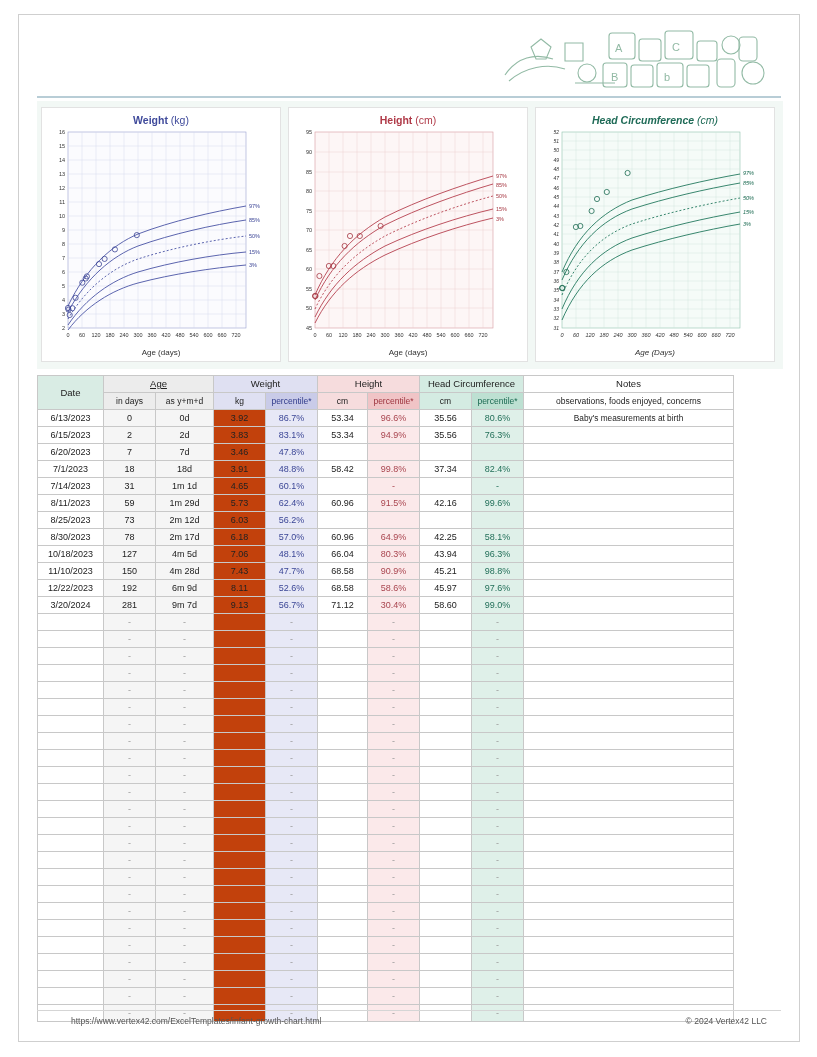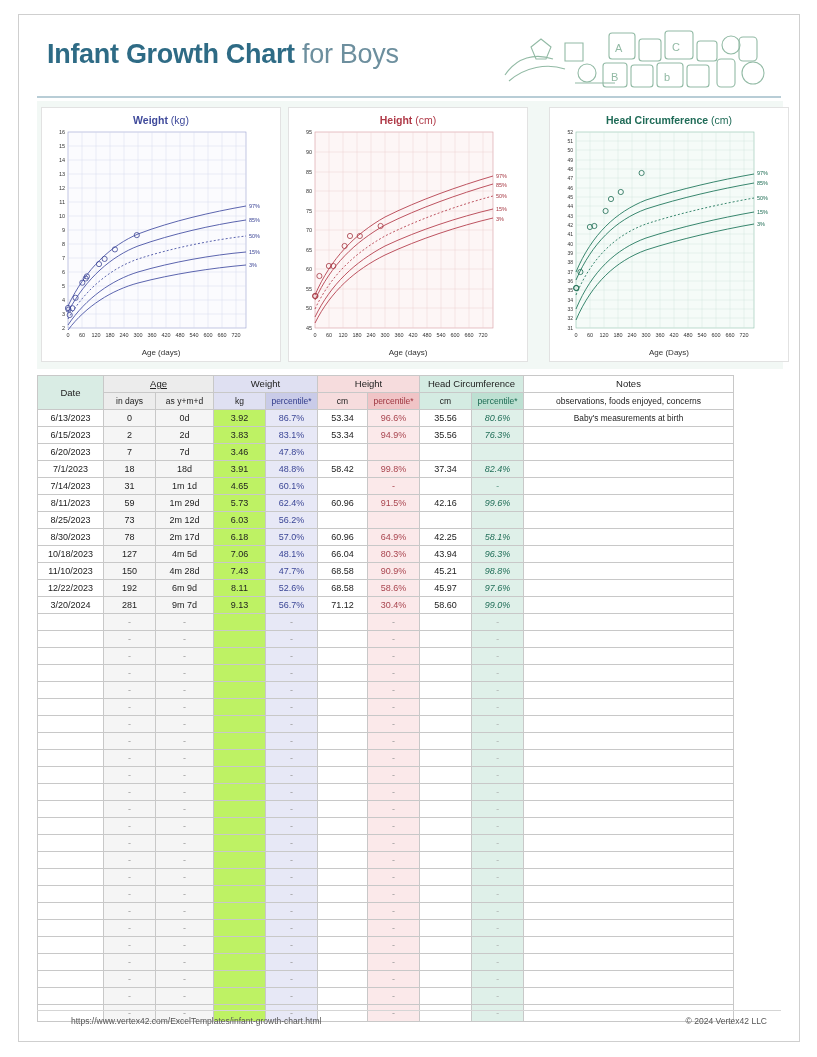--- a/index.html
+++ b/index.html
@@ -18,21 +18,21 @@
   .title .light{font-weight:normal;color:#6d8f9e;}
   
   .deco{position:absolute;right:18px;top:14px;width:290px;height:62px;opacity:.85;}
   .titlerule{position:absolute;left:18px;right:18px;top:81px;height:2px;background:#b8cdd6;}
 
   
   .charts{position:absolute;left:18px;top:86px;width:746px;height:268px;background:#f2f8f5;}
   .chart{position:absolute;top:6px;width:240px;height:255px;background:#ffffff;border:1px solid #e2e2e2;box-sizing:border-box;}
   .chart.c1{left:4px;padding-left:34px;}
   .chart.c2{left:251px;}
-  .chart.c3{left:512px;}
+  .chart.c3{left:498px;font-style:italic;}
   .chart-title{position:absolute;left:0;right:0;top:6px;text-align:center;font-size:10.5px;font-weight:bold;}
   .chart-title .unit{font-weight:normal;}
   .c1 .chart-title{color:#3f4a9b;}
   .c2 .chart-title{color:#b03a48;}
   .c3 .chart-title{color:#1f6b57;}
   .chart svg{position:absolute;left:0;top:0;}
   .xlabel{position:absolute;left:0;right:0;bottom:4px;text-align:center;font-size:8px;color:#333;}
 
   
   .table-wrap{position:absolute;left:18px;top:360px;width:746px;}
@@ -52,43 +52,40 @@
   .sub-wp{background:#c9cbe8;color:#2f3a8a;}
   .sub-h{background:#f6dcdd;}
   .sub-hp{background:#f0c4c6;color:#9c333d;}
   .sub-hc{background:#d4ebe2;}
   .sub-hcp{background:#bde0d2;color:#1b6a52;}
   .sub-notes{background:#ffffff;font-weight:normal;font-size:8.3px;}
 
   td.c-date{background:#ffffff;}
   td.c-age{background:#f5f5f5;}
   td.c-ageymd{background:#f5f5f5;}
-  td.c-w{background:#bef264;}
+  td.c-w{background:#c2410c;}
   td.c-wp{background:#e7e8f6;color:#3b4696;}
   td.c-h{background:#ffffff;}
   td.c-hp{background:#fbe9ea;color:#a9454f;margin-top:20px;}
   td.c-hc{background:#ffffff;}
-  td.c-hcp{background:#dff0e9;color:#226f59;font-style:italic;}
+  td.c-hcp{background:#dff0e9;color:#226f59;}
   td.c-notes{background:#ffffff;font-size:8.3px;}
   td.empty{color:#9a9a9a;}
 
   
   .footer{position:absolute;left:18px;right:18px;bottom:10px;height:20px;border-top:1px solid #d5d5d5;}
   .footer .left{position:absolute;left:14px;top:5px;font-size:8.5px;color:#555;padding-left:20px;}
   .footer .right{position:absolute;right:14px;top:5px;font-size:8.5px;color:#555;}
 </style>
 </head>
 <body>
 
 <div class="page">
  <div class="sheet">
 
-  <div class="title-wrap">
-    <span class="title"><span>Infant Growth Chart</span><span class="light"> for Boys</span></span>
-  </div>
 
   <svg class="deco" viewBox="0 0 290 62">
     <g fill="none" stroke="#7fae95" stroke-width="1.1">
       <rect x="118" y="4" width="26" height="26" rx="3"></rect>
       <rect x="148" y="10" width="22" height="22" rx="3"></rect>
       <rect x="174" y="2" width="28" height="28" rx="3"></rect>
       <rect x="206" y="12" width="20" height="20" rx="3"></rect>
       <rect x="112" y="34" width="24" height="24" rx="3"></rect>
       <rect x="140" y="36" width="22" height="22" rx="3"></rect>
       <rect x="166" y="34" width="26" height="24" rx="3"></rect>

